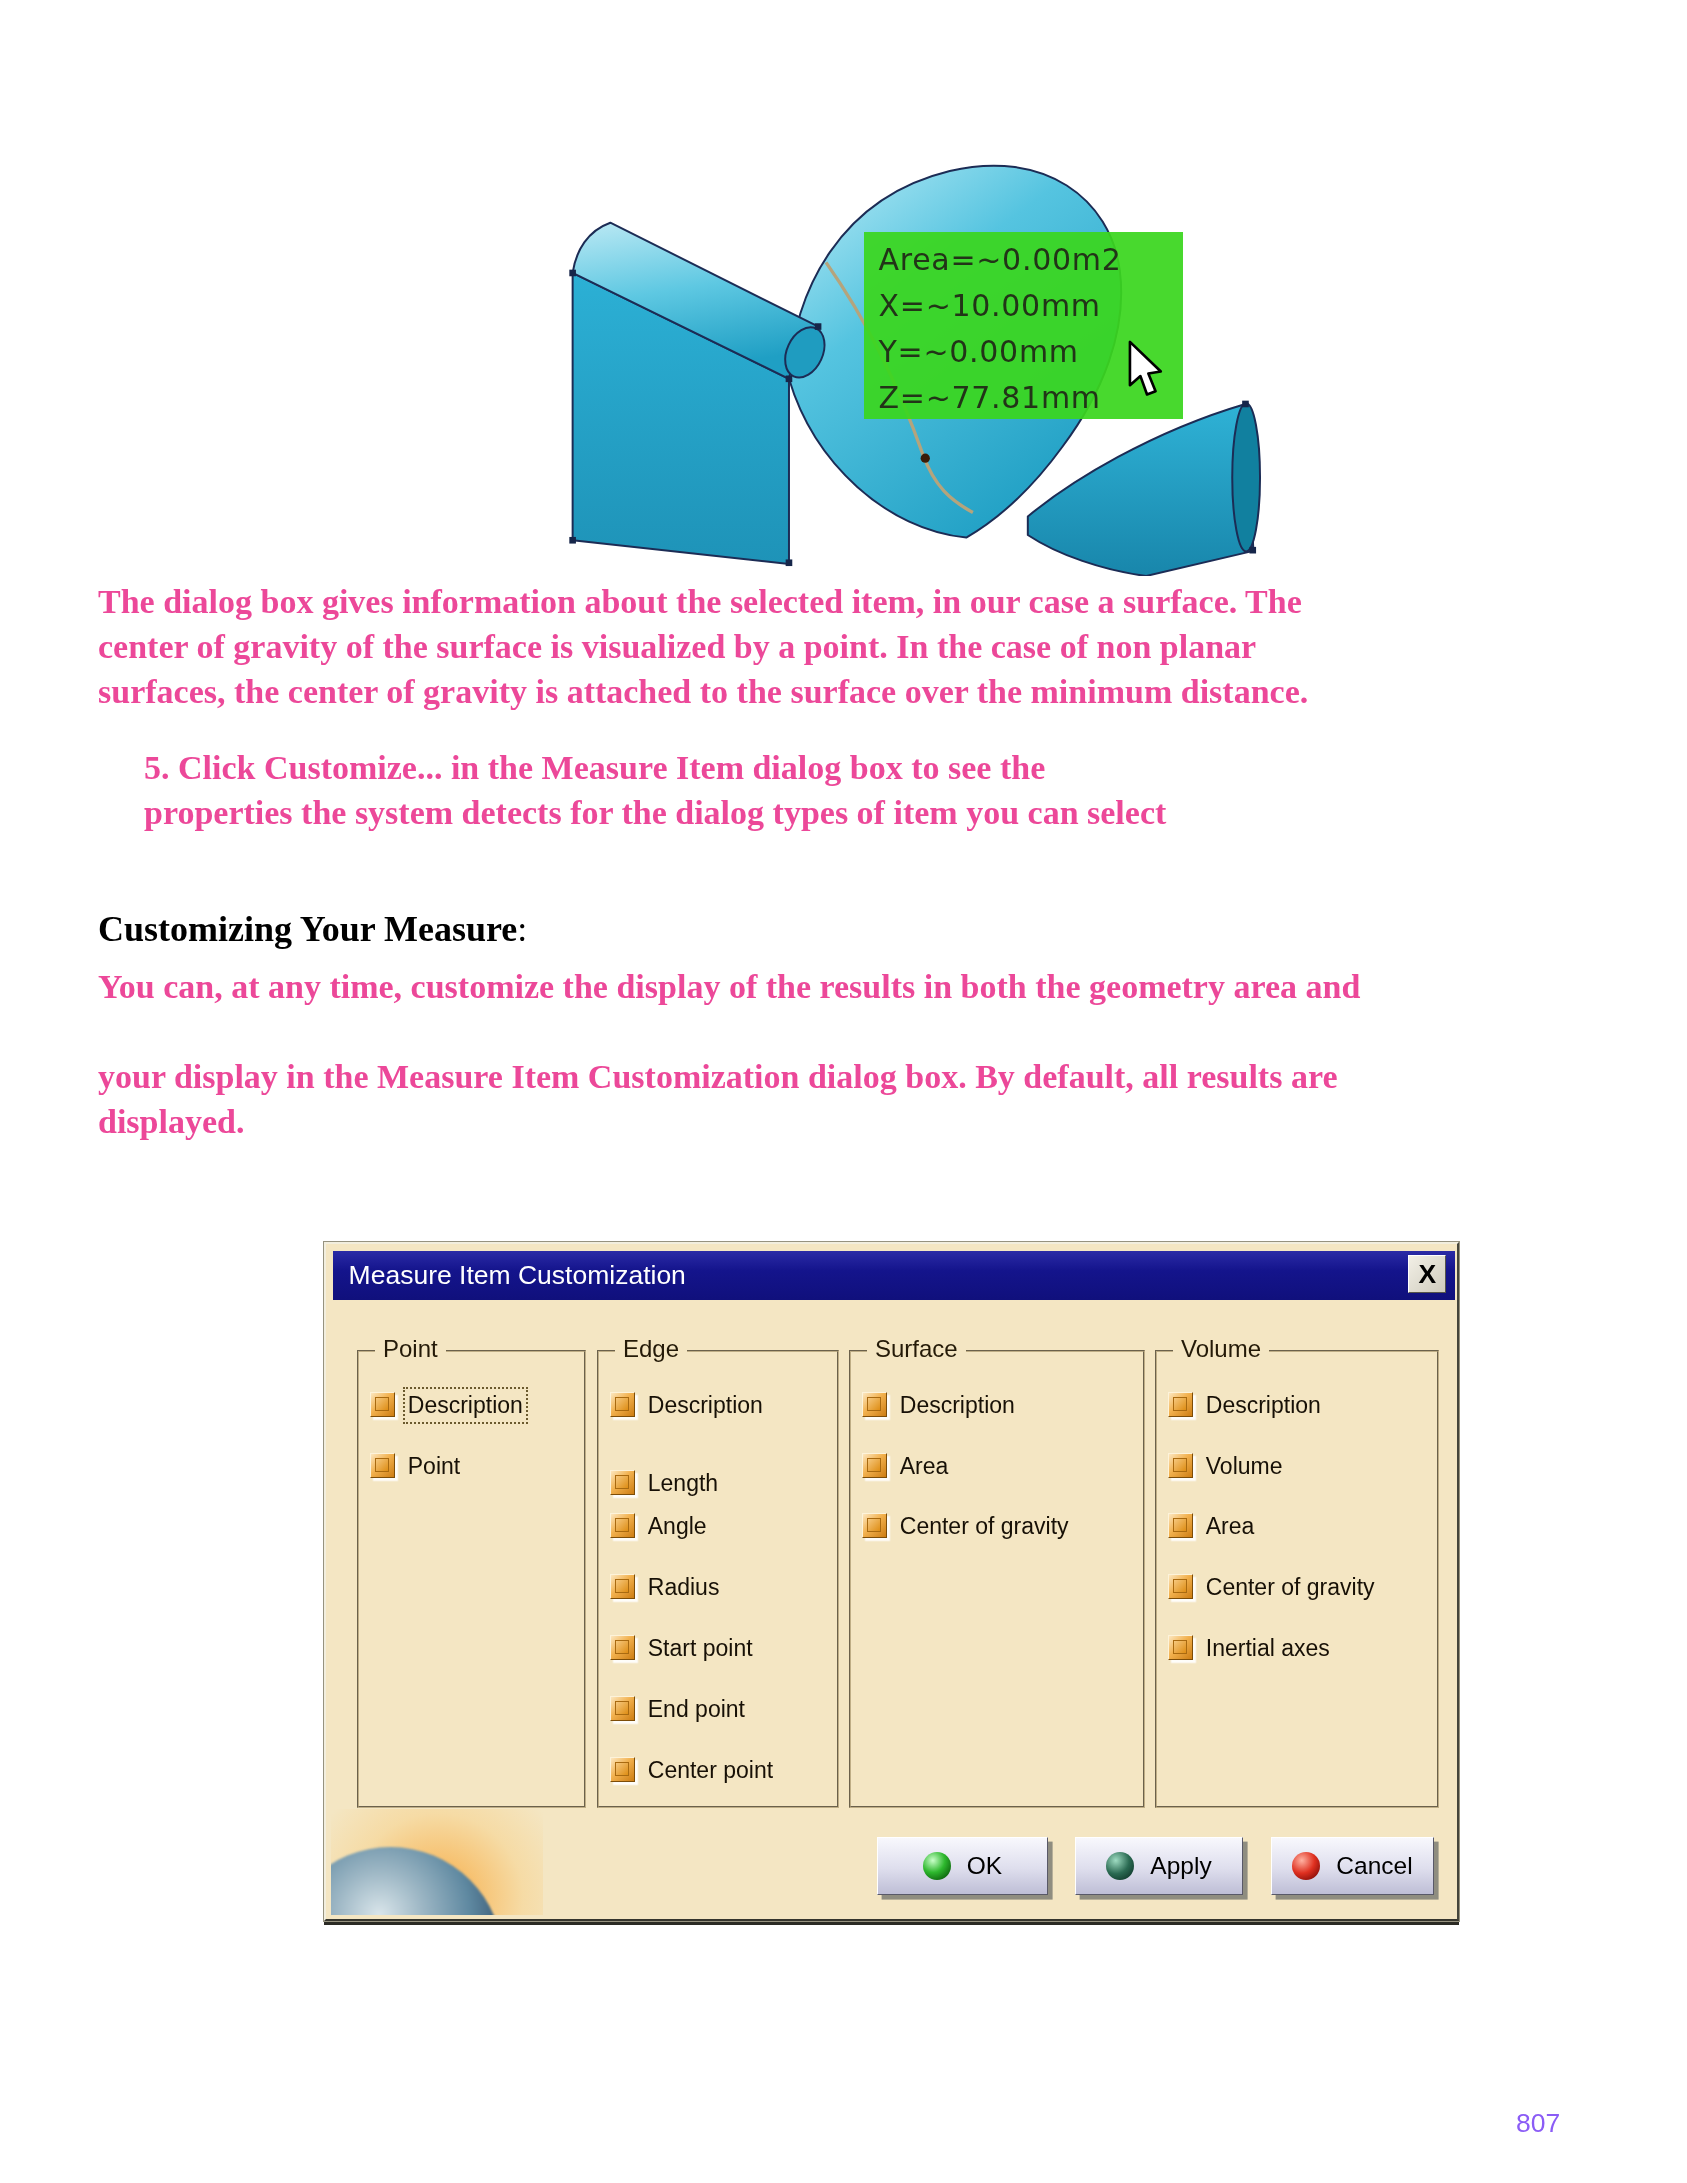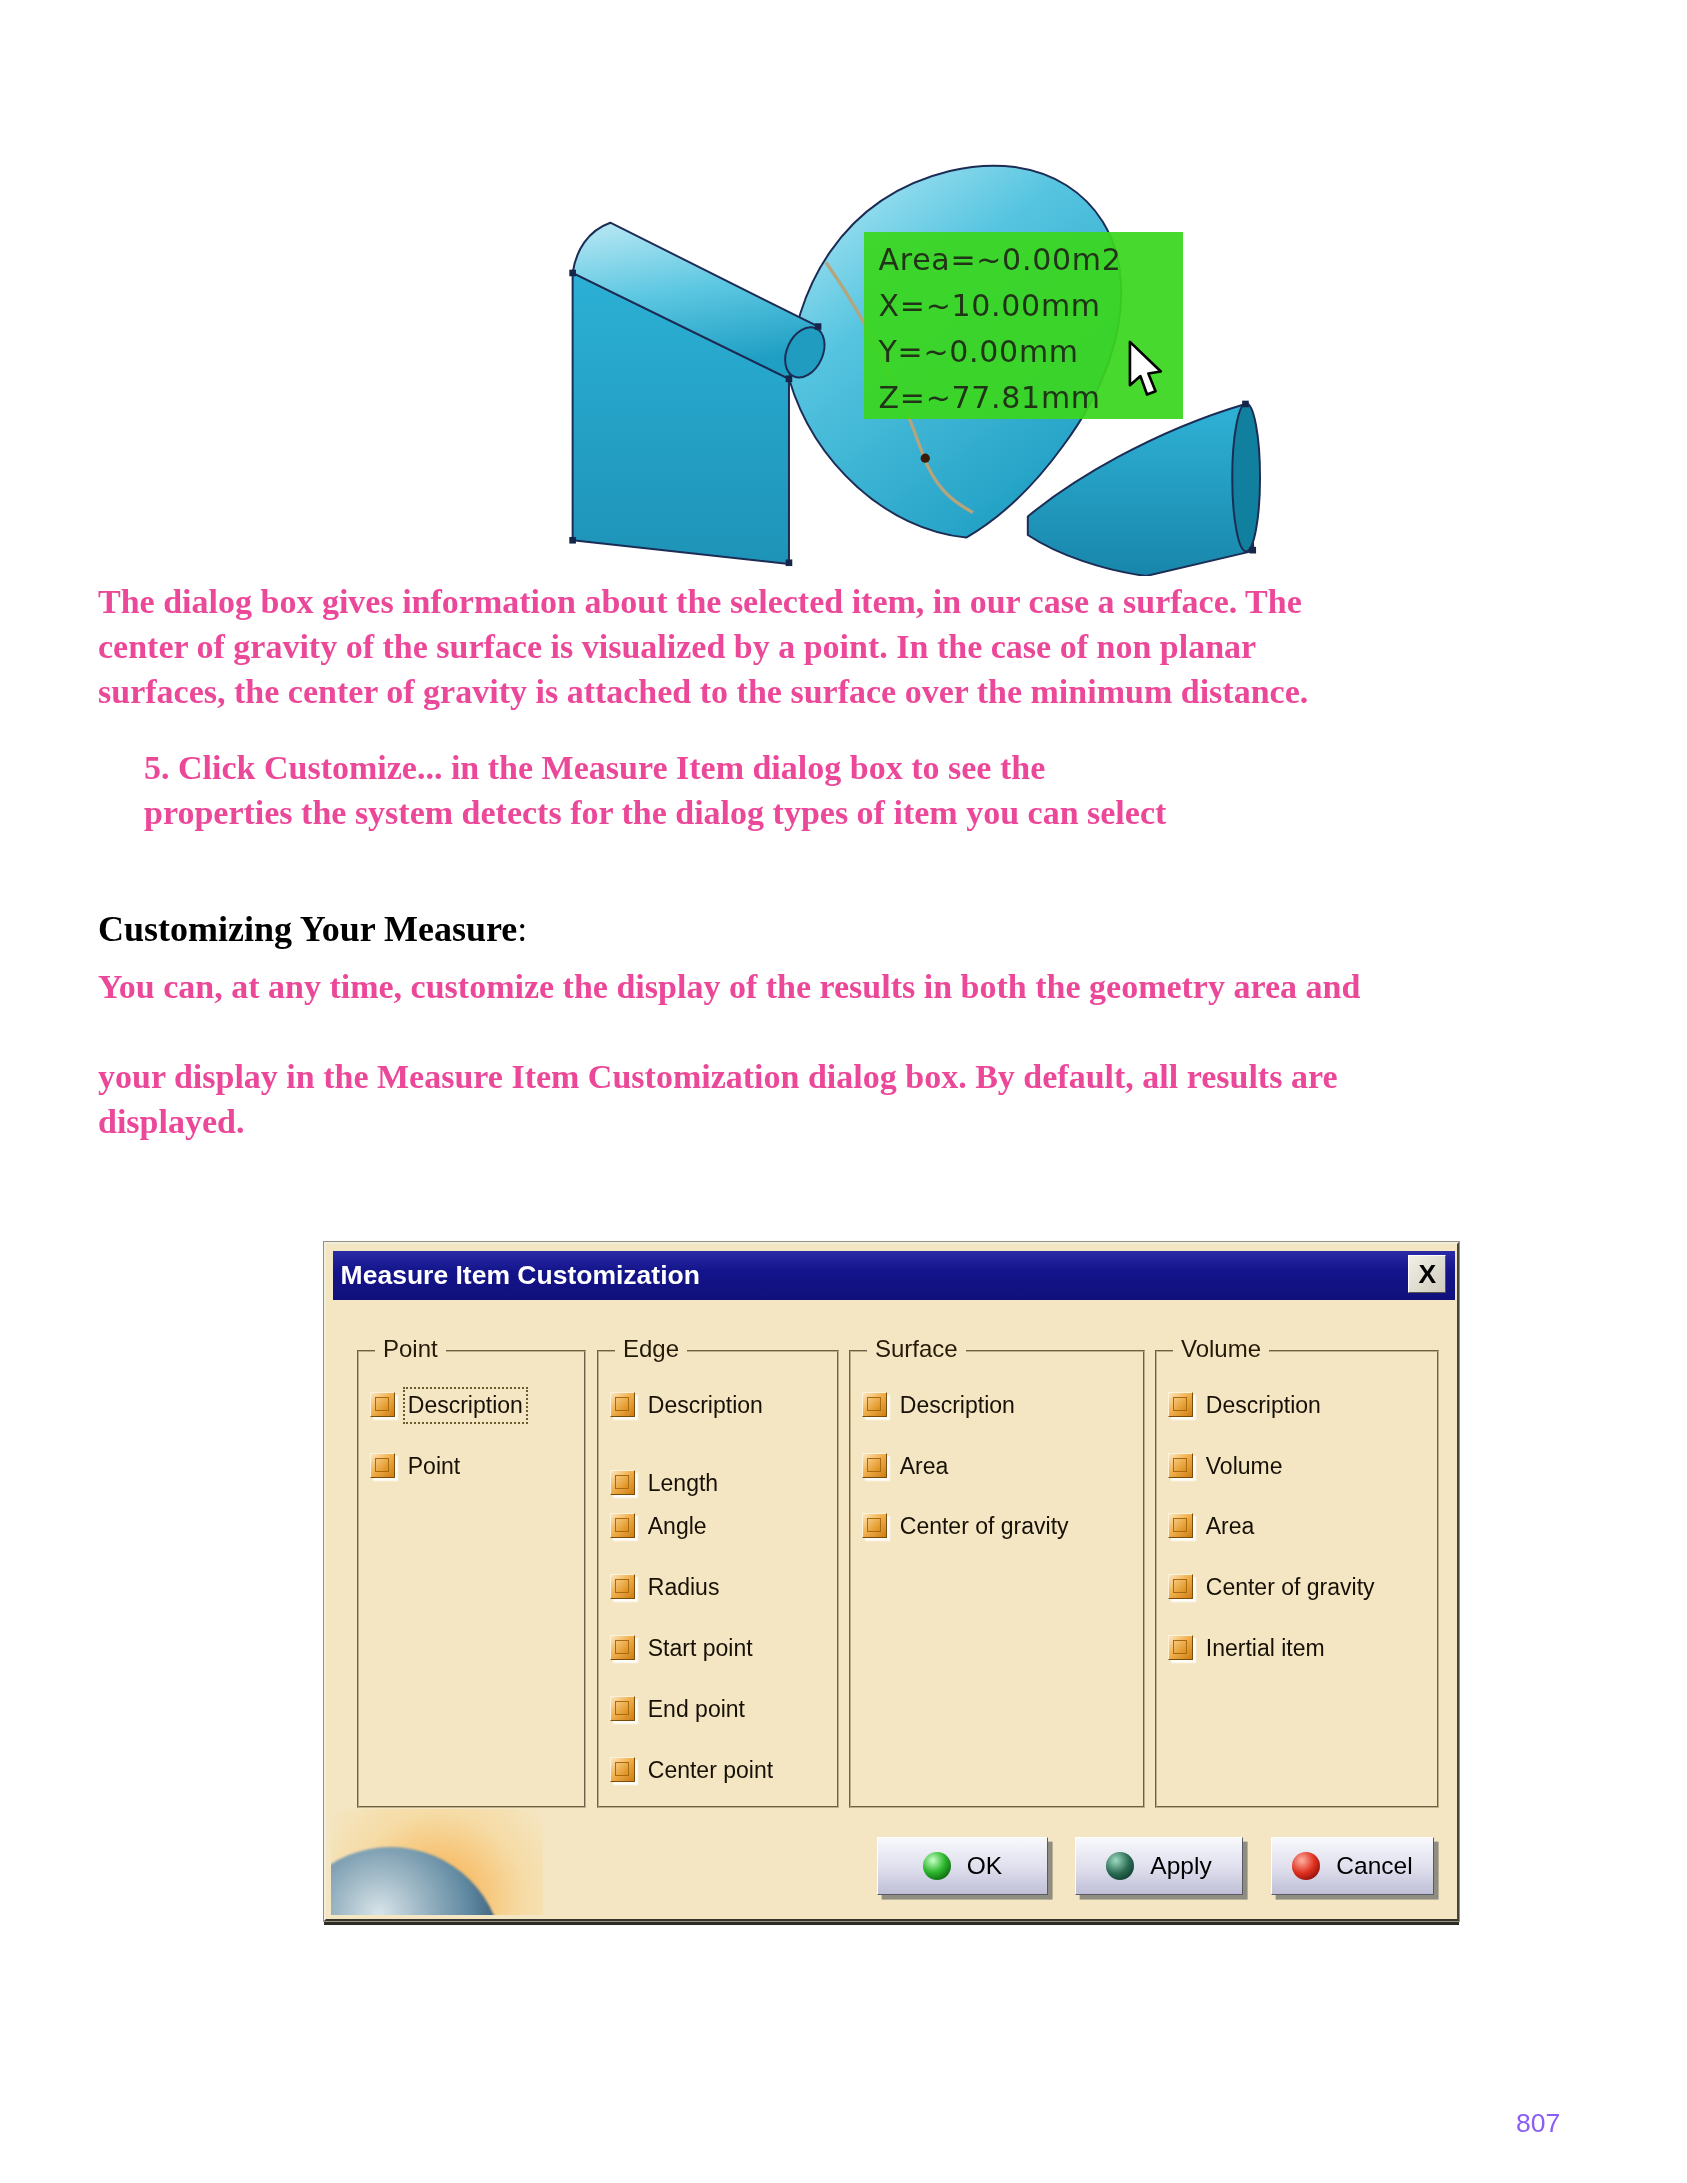--- a/index.html
+++ b/index.html
@@ -23,22 +23,22 @@
   .cursor-svg{position:absolute;left:689px;top:246px;}
 
   
   .dialog{position:absolute;left:324px;top:1242px;width:1135px;height:679px;
           background:#f4e6c3;box-sizing:border-box;
           border:2px solid;border-color:#f2eede #45453b #35352d #f2eede;
           outline:0.7px solid #96927f;box-shadow:0 4px 0 #2b2b24;
           font-family:"Liberation Sans",sans-serif;overflow:hidden;}
   .titlebar{position:absolute;left:6.6px;top:6.6px;width:1122px;height:49px;
             background:linear-gradient(180deg,#2b2ba6 0%,#14148c 40%,#10107c 100%);
-            color:#ffffff;font-size:26.5px;font-weight:bold;line-height:49px;
-            padding-left:8px;box-sizing:border-box;}
+            color:#ffffff;font-size:26.5px;font-weight:normal;line-height:49px;
+            padding-left:16px;box-sizing:border-box;}
   .closebtn{position:absolute;right:10.6px;top:11.2px;width:38px;height:38px;
             background:linear-gradient(135deg,#f2efe6,#cfcbbd);
             border:1.3px solid;border-color:#ffffff #55544a #55544a #ffffff;
             color:#000;font-size:26.5px;font-weight:bold;text-align:center;line-height:36px;
             box-sizing:border-box;cursor:default;}
   .group{position:absolute;top:106px;height:458px;border:2px groove #bfae86;box-sizing:border-box;}
   .glabel{position:absolute;top:-17px;left:16px;background:#f4e6c3;padding:0 8px;
           font-size:24px;color:#241a08;}
   .row{position:absolute;left:10.6px;right:5.3px;height:32px;display:flex;align-items:flex-start;gap:13.2px;}
   .cb{position:relative;width:25px;height:25px;flex:0 0 25px;display:inline-block;
@@ -262,21 +262,21 @@
       <div class="row" style="top:222px">
         <span class="cb">
             <span class="cbin"></span>
           </span>
         <span class="rlabel">Center of gravity</span>
       </div>
       <div class="row" style="top:283px">
         <span class="cb">
             <span class="cbin"></span>
           </span>
-        <span class="rlabel">Inertial item</span>
+        <span class="rlabel">Inertial axes</span>
       </div>
     </div>
 
     <div class="btn" style="left:551px;width:171px">
       <span class="sphere sphere-ok"></span>
       <span>OK</span>
     </div>
     <div class="btn" style="left:749px;width:168px">
       <span class="sphere sphere-apply"></span>
       <span>Apply</span>

